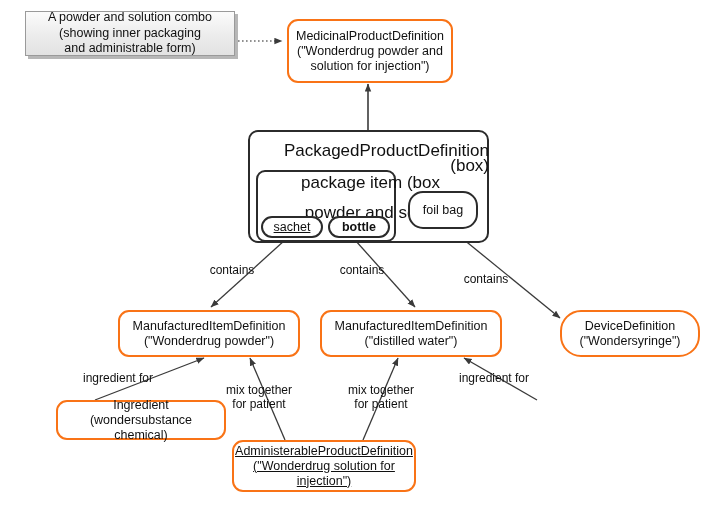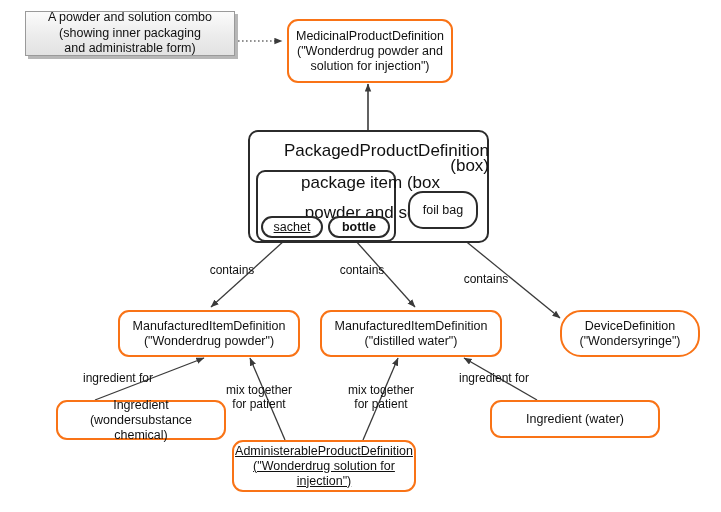--- a/index.html
+++ b/index.html
@@ -180,23 +180,20 @@
   <div class="node" style="left:560px; top:310px; width:140px; height:47px;border-radius:21px;">
     <span class="stack">DeviceDefinition
 ("Wondersyringe")</span>
   </div>
 
   <div class="node" style="left:8px; top:400px; width:170px; height:40px;margin-left:48px;">
     <span class="stack">Ingredient (wondersubstance
 chemical)</span>
   </div>
 
-  <div class="node" style="left:490px; top:400px; width:170px; height:38px;">
-    <span class="stack">Ingredient (water)</span>
-  </div>
 
   <div class="node" style="left:232px; top:440px; width:184px; height:52px;text-decoration:underline;">
     <span class="stack">AdministerableProductDefinition
 ("Wonderdrug solution for
 injection")</span>
   </div>
 
   <div class="edge-label" style="left:192px; top:263px; width:80px;">contains</div>
 
   <div class="edge-label" style="left:322px; top:263px; width:80px;">contains</div>

